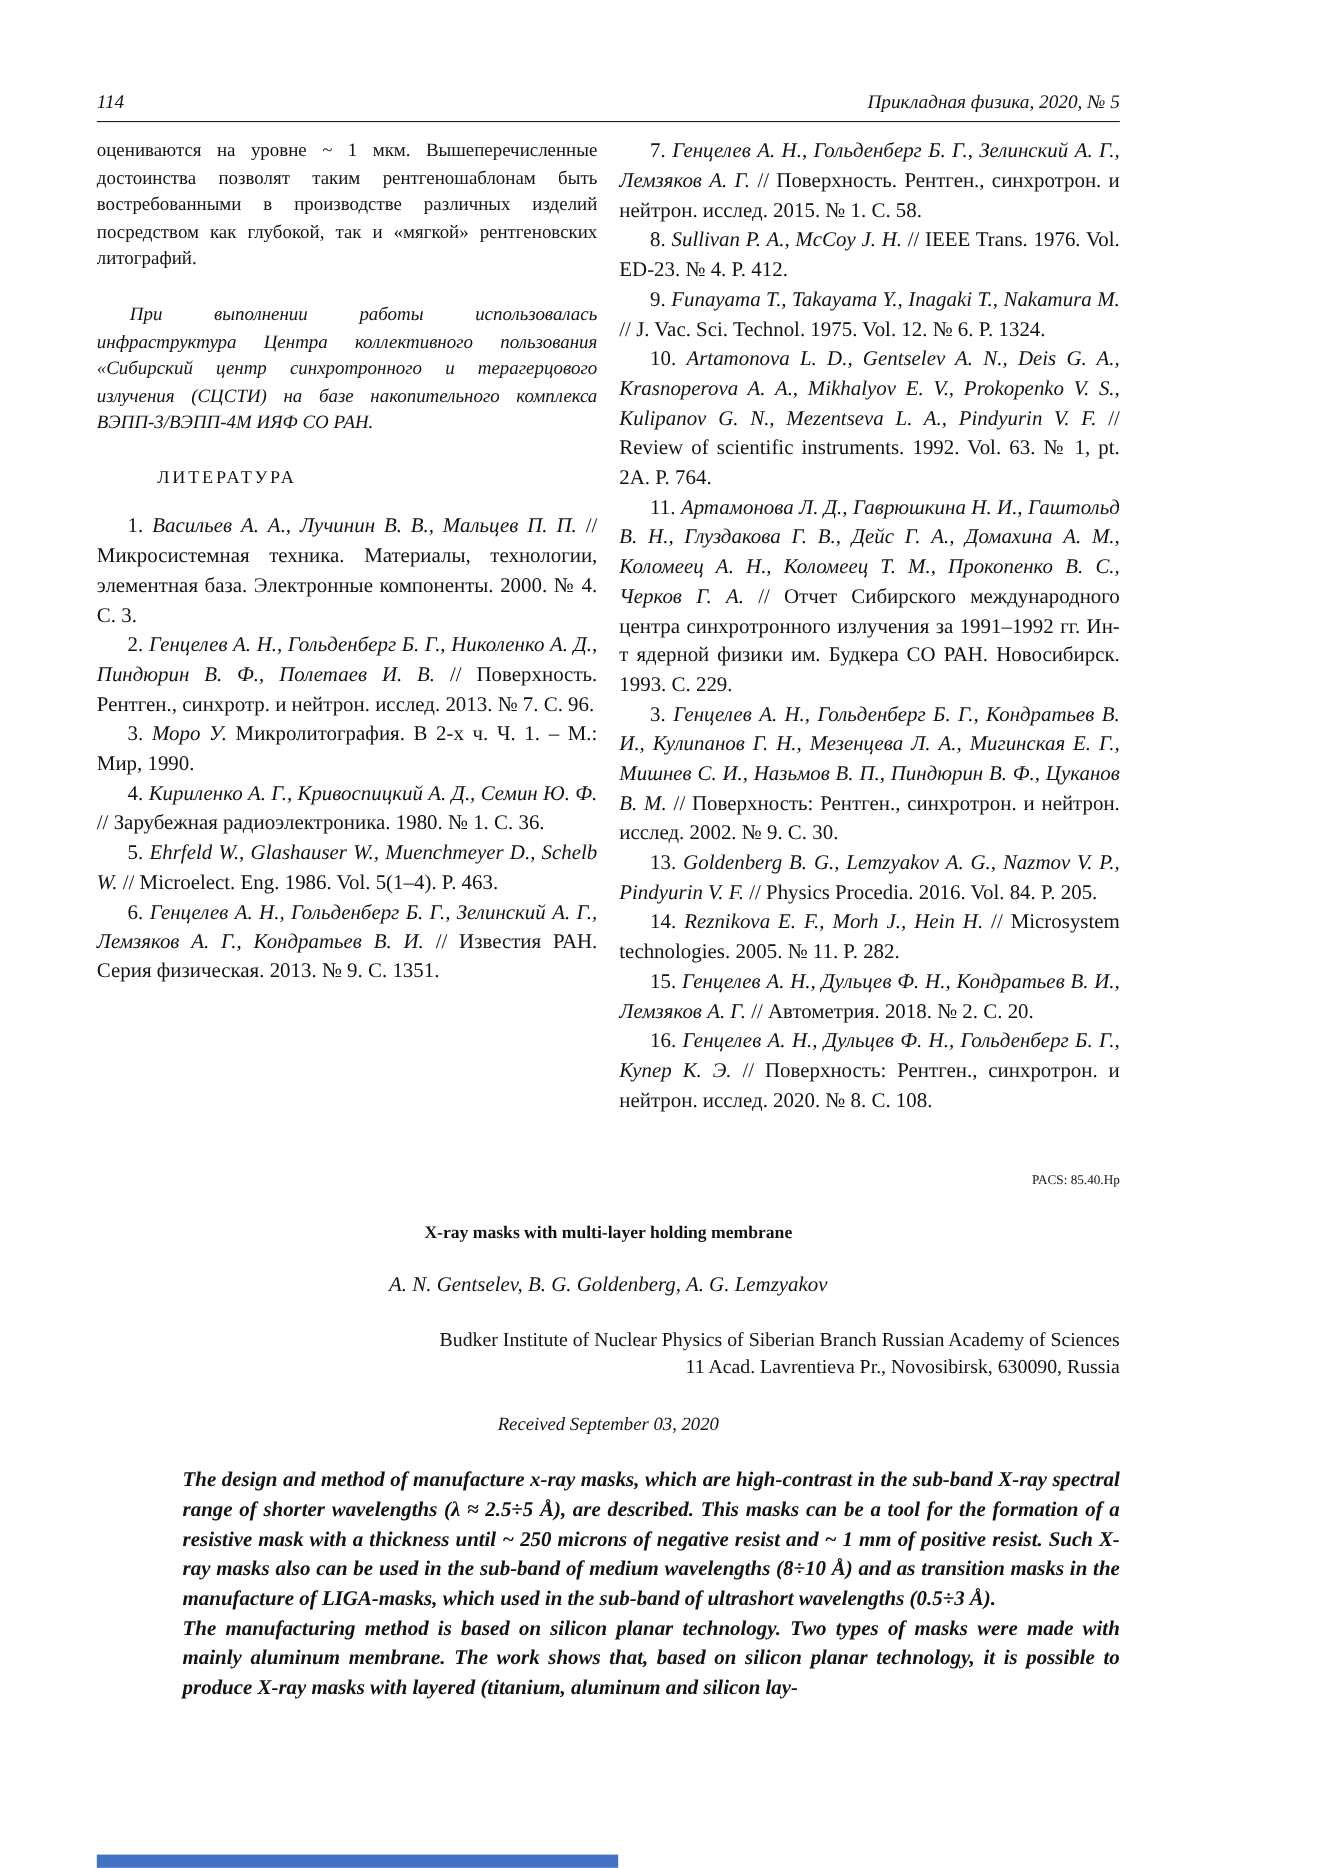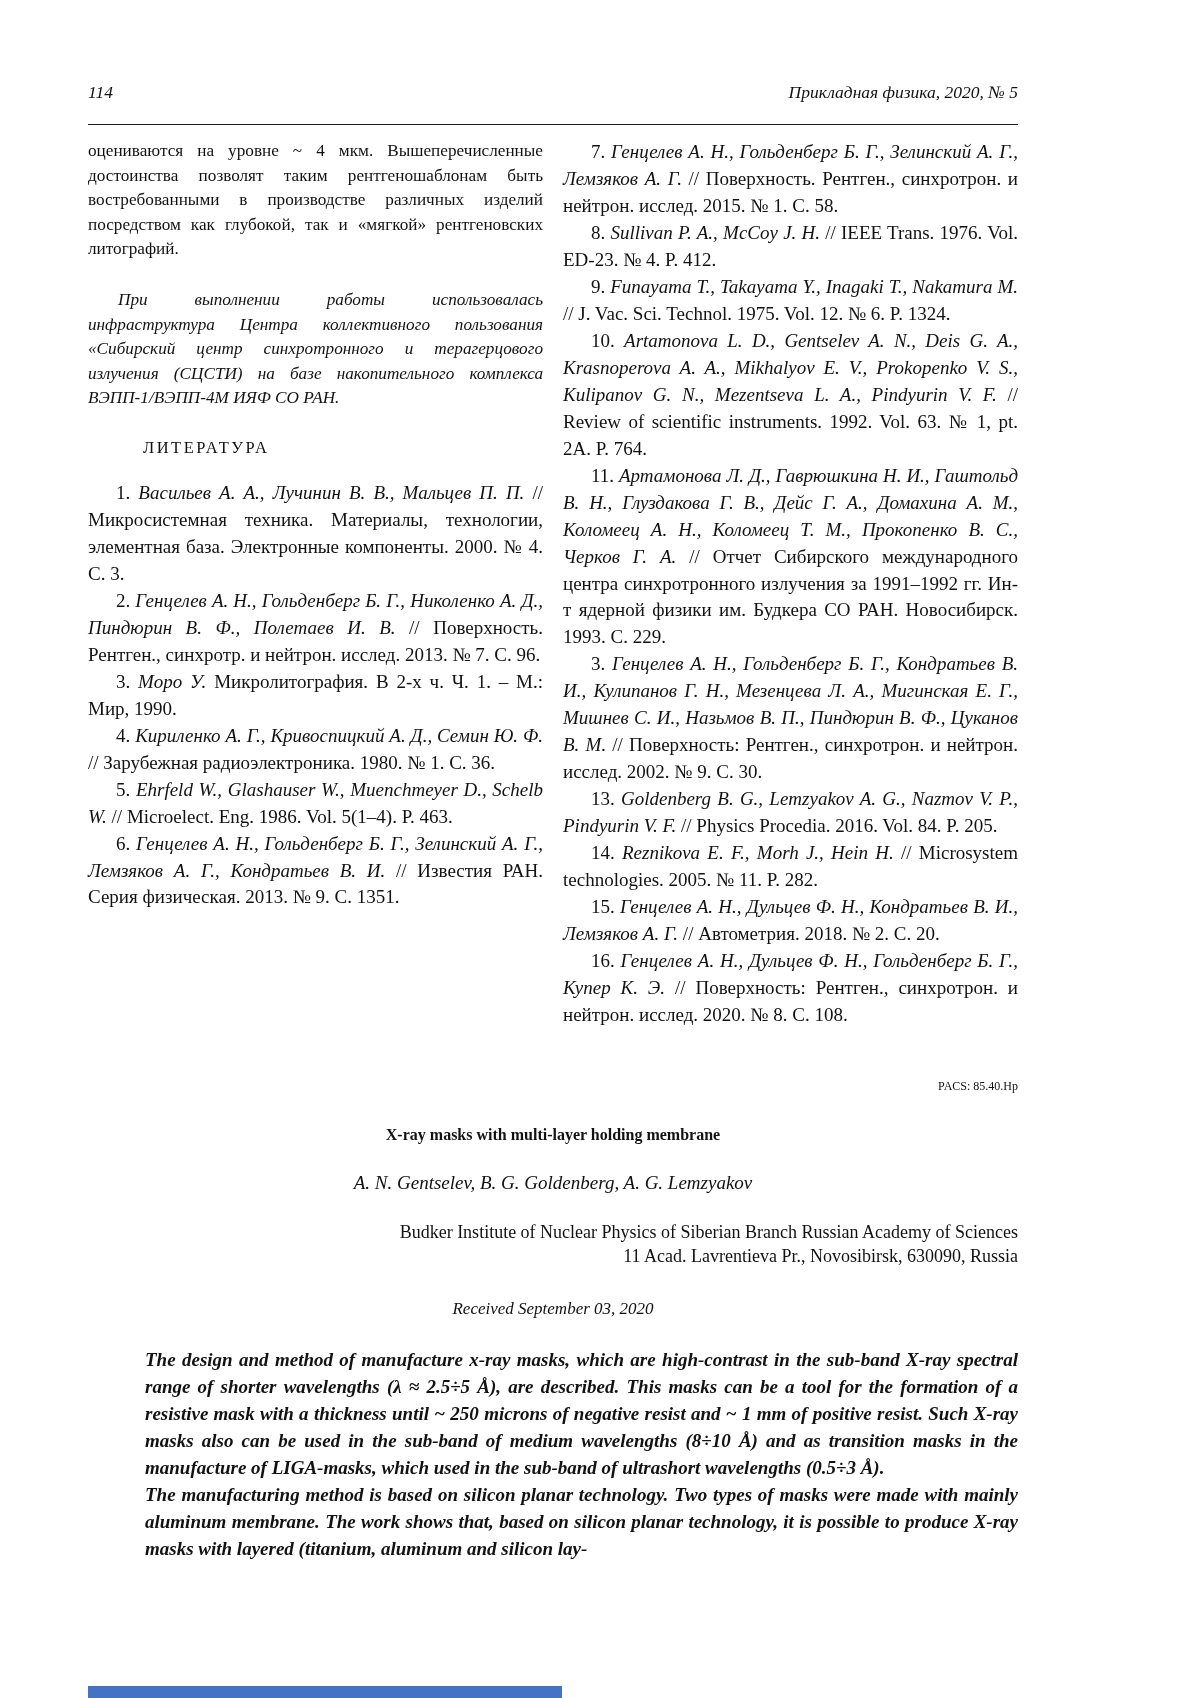--- a/index.html
+++ b/index.html
@@ -5,21 +5,21 @@
   * { margin:0; padding:0; box-sizing:border-box; }
   html,body { background:#ffffff; }
   body {
     width:1200px; height:1698px; position:relative; overflow:hidden;
     font-family:"Liberation Serif", serif; color:#121212;
   }
   .page { position:absolute; left:88px; top:82px; width:930px; }
 
   .header {
     display:flex; justify-content:space-between; align-items:flex-end;
-    font-style:italic; font-size:17.5px; padding-bottom:21px;
+    font-style:italic; font-size:17.5px; padding-bottom:7px;
     border-bottom:1.6px solid #1c1c1c;
   }
 
   .columns { display:flex; gap:20px; margin-top:14px; }
   .col { width:455px; text-align:justify; }
 
   .bodytext { font-size:17.2px; line-height:1.43; text-indent:30px; }
   .nofirst { text-indent:0; }
   .it { font-style:italic; }
   .ack { margin-top:26px; font-style:italic; }
@@ -32,21 +32,21 @@
   .ref { font-size:19px; line-height:1.42; text-indent:28px; }
 
   .article { margin-top:50px; }
   .pacs { text-align:right; font-size:12px; }
   .title { text-align:center; font-weight:bold; font-size:16px; margin-top:32px; }
   .authors { text-align:center; font-style:italic; font-size:19px; margin-top:28px; }
   .affil { text-align:right; font-size:18px; margin-top:28px; }
   .affil + .affil { margin-top:3px; }
   .received { text-align:center; font-style:italic; font-size:17px; margin-top:32px; }
   .abstract {
-    margin-top:28px; margin-left:57px;
+    margin-top:28px; margin-left:78px;
     font-weight:bold; font-style:italic; font-size:19px; line-height:1.42;
     text-align:justify;
   }
   .blue-fragment {
     position:absolute; left:88px; bottom:0; width:474px; height:12px;
     background:#4472c4;
   }
 </style>
 </head>
 <body>
@@ -54,22 +54,22 @@
 <div class="page">
 
   <div class="header">
     <span>114</span>
     <span>Прикладная физика, 2020, № 5</span>
   </div>
 
   <div class="columns">
 
     <div class="col">
-      <p class="bodytext nofirst">оцениваются на уровне ~ 4 мкм. Вышеперечисленные достоинства позволят таким рентгеношаблонам быть востребованными в производстве различных изделий посредством как глубокой, так и «мягкой» рентгеновских литографий.</p>
-      <p class="bodytext ack">При выполнении работы использовалась инфраструктура Центра коллективного пользования «Сибирский центр синхротронного и терагерцового излучения (СЦСТИ) на базе накопительного комплекса ВЭПП-1/ВЭПП-4М ИЯФ СО РАН.</p>
+      <p class="bodytext nofirst">оцениваются на уровне ~ 1 мкм. Вышеперечисленные достоинства позволят таким рентгеношаблонам быть востребованными в производстве различных изделий посредством как глубокой, так и «мягкой» рентгеновских литографий.</p>
+      <p class="bodytext ack">При выполнении работы использовалась инфраструктура Центра коллективного пользования «Сибирский центр синхротронного и терагерцового излучения (СЦСТИ) на базе накопительного комплекса ВЭПП-3/ВЭПП-4М ИЯФ СО РАН.</p>
       <h3 class="lit">ЛИТЕРАТУРА</h3>
 
       <p class="ref"><span>1.</span> <span class="it">Васильев А. А., Лучинин В. В., Мальцев П. П.</span><span> // Микросистемная техника. Материалы, технологии, элементная база. Электронные компоненты. 2000. № 4. С. 3.</span></p>
       <p class="ref"><span>2.</span> <span class="it">Генцелев А. Н., Гольденберг Б. Г., Николенко А. Д., Пиндюрин В. Ф., Полетаев И. В.</span><span> // Поверхность. Рентген., синхротр. и нейтрон. исслед. 2013. № 7. С. 96.</span></p>
       <p class="ref"><span>3.</span> <span class="it">Моро У.</span><span> Микролитография. В 2-х ч. Ч. 1. – М.: Мир, 1990.</span></p>
       <p class="ref"><span>4.</span> <span class="it">Кириленко А. Г., Кривоспицкий А. Д., Семин Ю. Ф.</span><span> // Зарубежная радиоэлектроника. 1980. № 1. С. 36.</span></p>
       <p class="ref"><span>5.</span> <span class="it">Ehrfeld W., Glashauser W., Muenchmeyer D., Schelb W.</span><span> // Microelect. Eng. 1986. Vol. 5(1–4). P. 463.</span></p>
       <p class="ref"><span>6.</span> <span class="it">Генцелев А. Н., Гольденберг Б. Г., Зелинский А. Г., Лемзяков А. Г., Кондратьев В. И.</span><span> // Известия РАН. Серия физическая. 2013. № 9. С. 1351.</span></p>
     </div>
 

